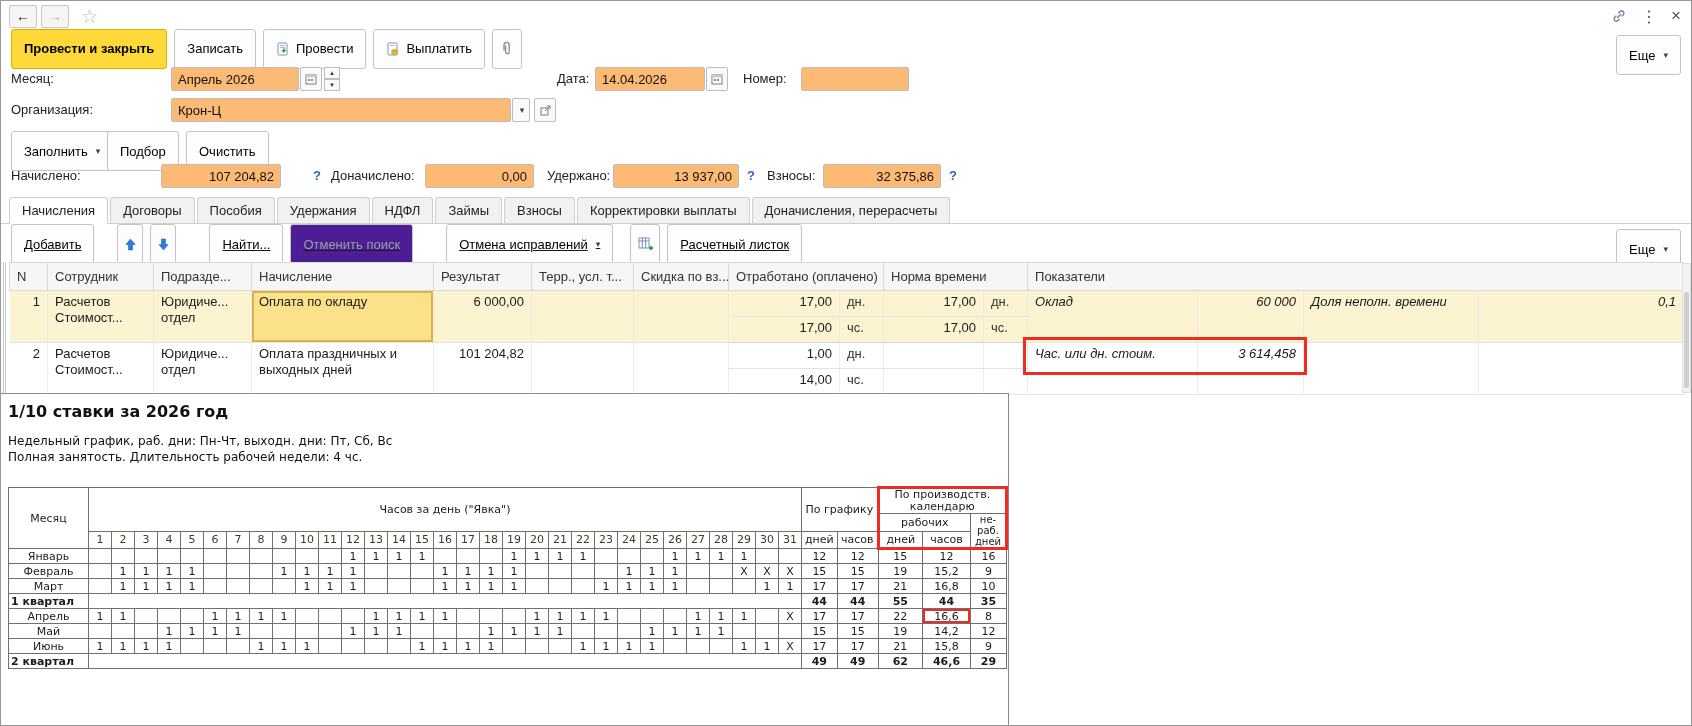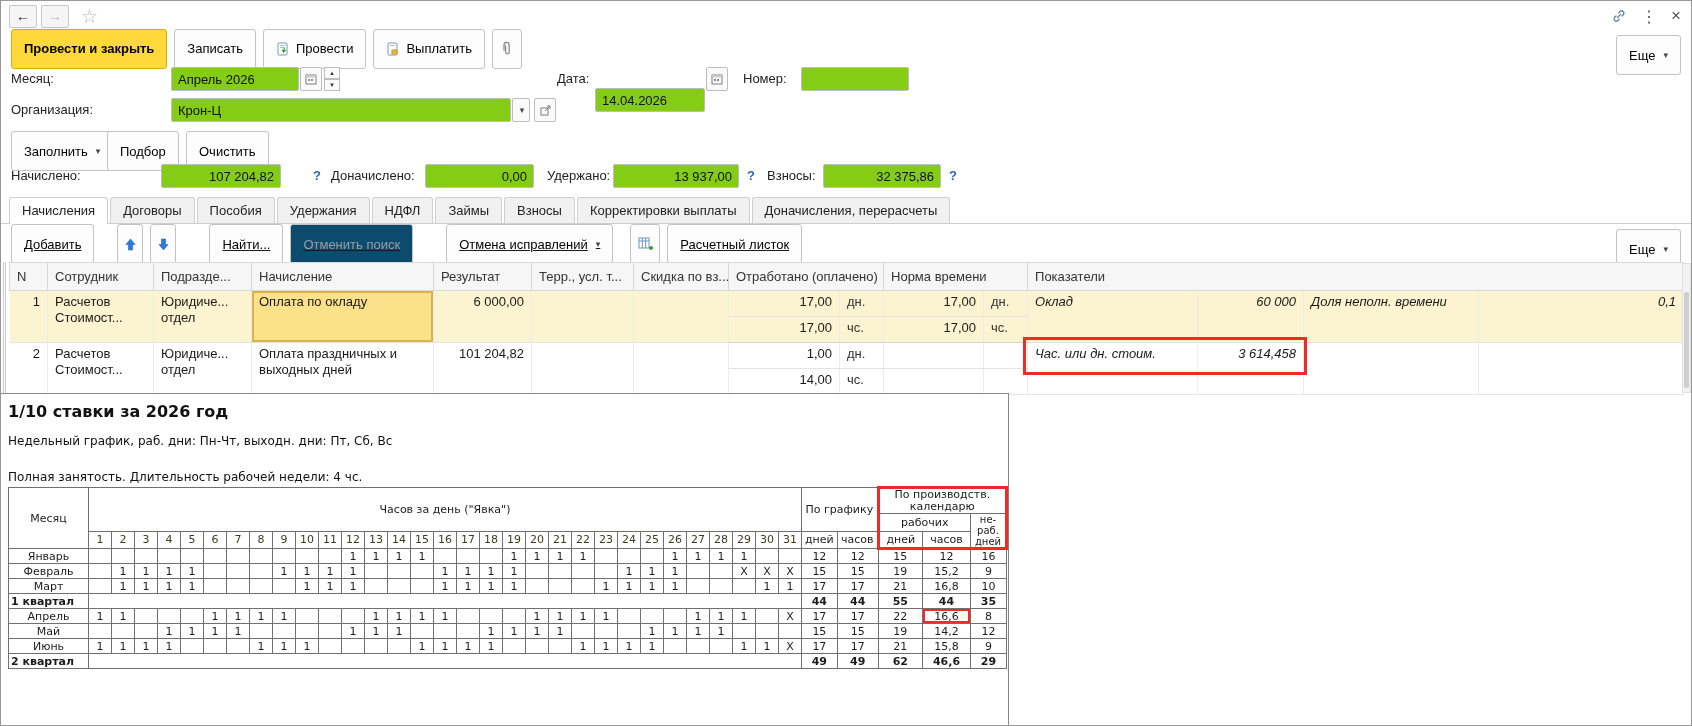--- a/index.html
+++ b/index.html
@@ -13,30 +13,30 @@
   .wtitle{font-weight:700;font-size:15px;color:#222;}
   .tb-right{margin-left:auto;display:flex;align-items:center;gap:14px;padding-right:10px;}
   .tb-ico{color:#6a87a8;display:flex;align-items:center;}
   .tb-menu{font-size:16px;color:#555;letter-spacing:0;}
   .tb-close{font-size:17px;color:#555;}
 
   
   .toolbar{position:absolute;left:0;top:31px;width:100%;height:33px;display:flex;align-items:center;gap:7px;padding-left:10px;box-sizing:border-box;}
   .btn{display:inline-flex;align-items:center;gap:6px;height:40px;padding:0 12px;border:1px solid #c3c3c3;background:#fdfdfd;border-radius:3px;font-size:13px;cursor:pointer;white-space:nowrap;box-sizing:border-box;}
   .btn.primary{background:#ffd939;border-color:#d8ae00;font-weight:700;}
-  .btn.disabled{color:#9e9e9e;background:#0c4a6e;}
+  .btn.disabled{color:#9e9e9e;background:#4c1d95;}
   .caret{font-size:9px;color:#444;margin-left:2px;}
   .more-top{position:absolute;right:10px;top:34px;}
   .more-grid{position:absolute;right:10px;top:0;}
   .icobtn{width:30px;padding:0;justify-content:center;}
 
   
   .flabel{position:absolute;top:4px;color:#222;}
   .frow{position:absolute;left:0;width:100%;height:28px;}
-  .inp{position:absolute;top:0;height:24px;border:1px solid #bdbdbd;border-radius:2px;font-family:"Liberation Sans",sans-serif;font-size:13px;padding:0 6px;box-sizing:border-box;background:#84cc16;color:#111;}
+  .inp{position:absolute;top:0;height:24px;border:1px solid #bdbdbd;border-radius:2px;font-family:"Liberation Sans",sans-serif;font-size:13px;padding:0 6px;box-sizing:border-box;background:#fdba74;color:#111;}
   .inp.num{text-align:right;}
   .sqbtn{position:absolute;top:0;width:22px;height:24px;border:1px solid #bdbdbd;border-radius:2px;background:#fafafa;display:flex;align-items:center;justify-content:center;box-sizing:border-box;cursor:pointer;}
   .spin{position:absolute;top:0;width:16px;height:24px;display:flex;flex-direction:column;box-sizing:border-box;}
   .spin span{flex:1;border:1px solid #bdbdbd;background:#fafafa;font-size:6px;display:flex;align-items:center;justify-content:center;color:#333;cursor:pointer;}
   .help{position:absolute;top:4px;color:#2d66b5;font-weight:700;cursor:pointer;}
 
   
   .tabbar{position:absolute;left:0;top:196px;width:100%;height:27px;border-bottom:1px solid #cfcfcf;padding-left:8px;box-sizing:border-box;display:flex;align-items:flex-end;gap:2px;}
   .tab{display:inline-block;padding:5px 12px 5px;border:1px solid #cfcfcf;border-bottom:none;border-radius:3px 3px 0 0;background:#f1f1f1;color:#222;cursor:pointer;}
   .tab.active{background:#fff;font-weight:400;position:relative;top:1px;padding-bottom:6px;}
@@ -61,21 +61,21 @@
   .vscroll .thumb{position:absolute;left:1px;top:28px;width:5px;height:96px;background:#cfcfcf;border-radius:2px;}
   .redbox-ind{position:absolute;left:1022px;top:336px;width:278px;height:32px;border:3px solid #ef2b24;pointer-events:none;}
 
   
   .annotation{position:absolute;left:1062px;top:474px;width:590px;text-align:center;color:#e8112d;font-weight:700;font-size:24px;line-height:35px;}
 
   
   .overlay{position:absolute;left:0;top:392px;width:1008px;height:332px;background:#fff;border-top:1px solid #8a8a8a;border-right:1px solid #8a8a8a;box-sizing:border-box;font-family:"DejaVu Sans",sans-serif;z-index:5;}
   .ov-title{position:absolute;left:7px;top:8px;font-size:16px;font-weight:700;color:#111;}
   .ov-line1{position:absolute;left:7px;top:40px;font-size:12px;color:#111;}
-  .ov-line2{position:absolute;left:7px;top:56px;font-size:12px;color:#111;margin-top:20px;}
+  .ov-line2{position:absolute;left:7px;top:56px;font-size:12px;color:#111;}
   table.s{position:absolute;left:7px;top:92px;border-collapse:collapse;table-layout:fixed;font-size:11px;color:#1c1c1c;}
   table.s th,table.s td{border:1px solid #707070;padding:0 2px;height:15px;box-sizing:border-box;overflow:hidden;}
   table.s th{font-weight:400;text-align:center;vertical-align:middle;background:#fff;}
   .h-month{font-weight:700;width:80px;}
   .h-days{font-weight:700;}
   .h-sched{width:86px;}
   .h-prod{line-height:12px;}
   .h-day{font-weight:700;color:#3c3c20;width:23px;text-align:center;}
   .h-sub{font-size:11px;}
   .h-nonwork{width:36px;line-height:11px;font-size:10px;}
@@ -161,21 +161,21 @@
           <rect x="1" y="2" width="10" height="2.5" fill="#c9c9c9"></rect>
           <rect x="3" y="6" width="2" height="2" fill="#8a8a8a"></rect>
           <rect x="6" y="6" width="2" height="2" fill="#8a8a8a"></rect>
         </svg>
       </span>
     <span class="spin" style="left:323px;">
         <span>▲</span>
         <span>▼</span>
       </span>
     <span class="flabel" style="left:556px;">Дата:</span>
-    <input class="inp" style="left: 594px; width: 110px; margin-top: 21px;" value="14.04.2026">
+    <input class="inp" style="left: 594px; width: 110px;" value="14.04.2026">
     <span class="sqbtn" style="left:705px;">
         <svg width="12" height="12" viewBox="0 0 12 12">
           <rect x="1" y="2" width="10" height="9" fill="#fff" stroke="#7d7d7d"></rect>
           <rect x="1" y="2" width="10" height="2.5" fill="#c9c9c9"></rect>
           <rect x="3" y="6" width="2" height="2" fill="#8a8a8a"></rect>
           <rect x="6" y="6" width="2" height="2" fill="#8a8a8a"></rect>
         </svg>
       </span>
     <span class="flabel" style="left:742px;">Номер:</span>
     <input class="inp" style="left: 800px; width: 108px;" value="">

